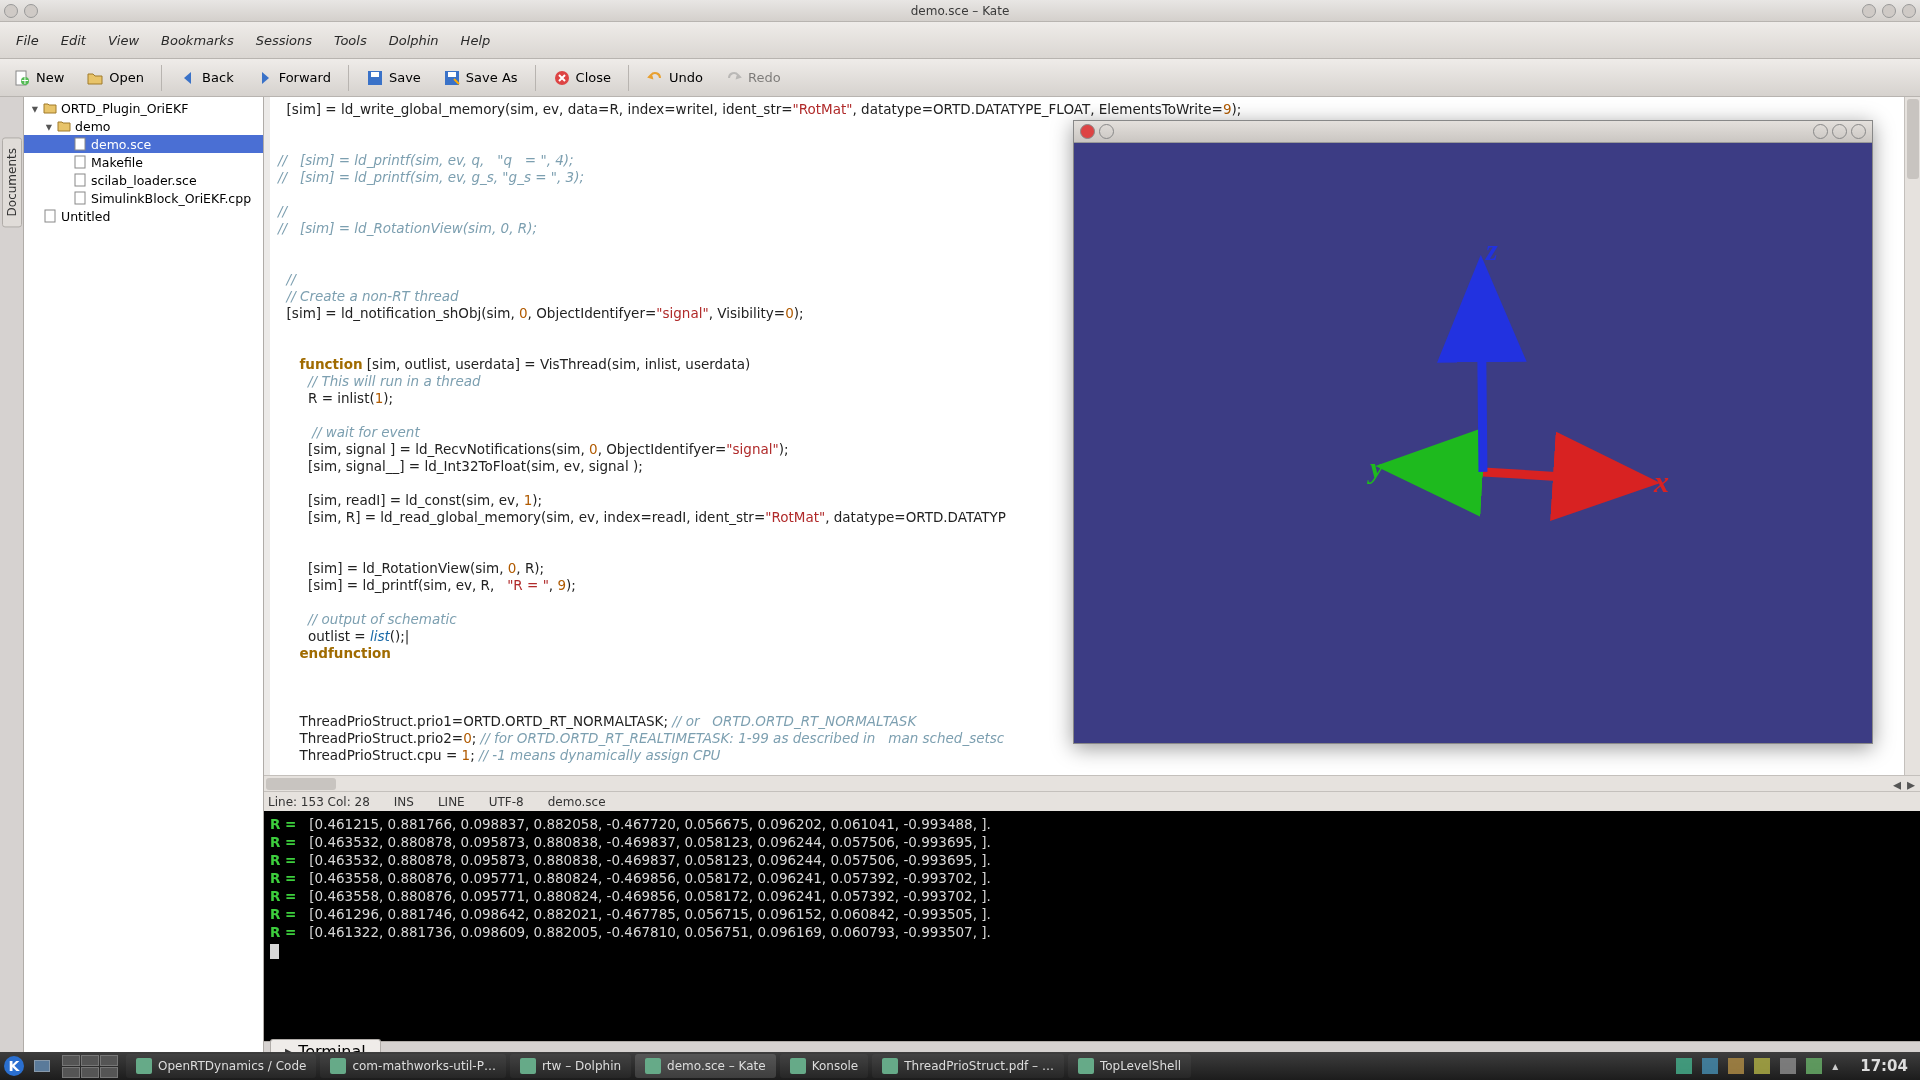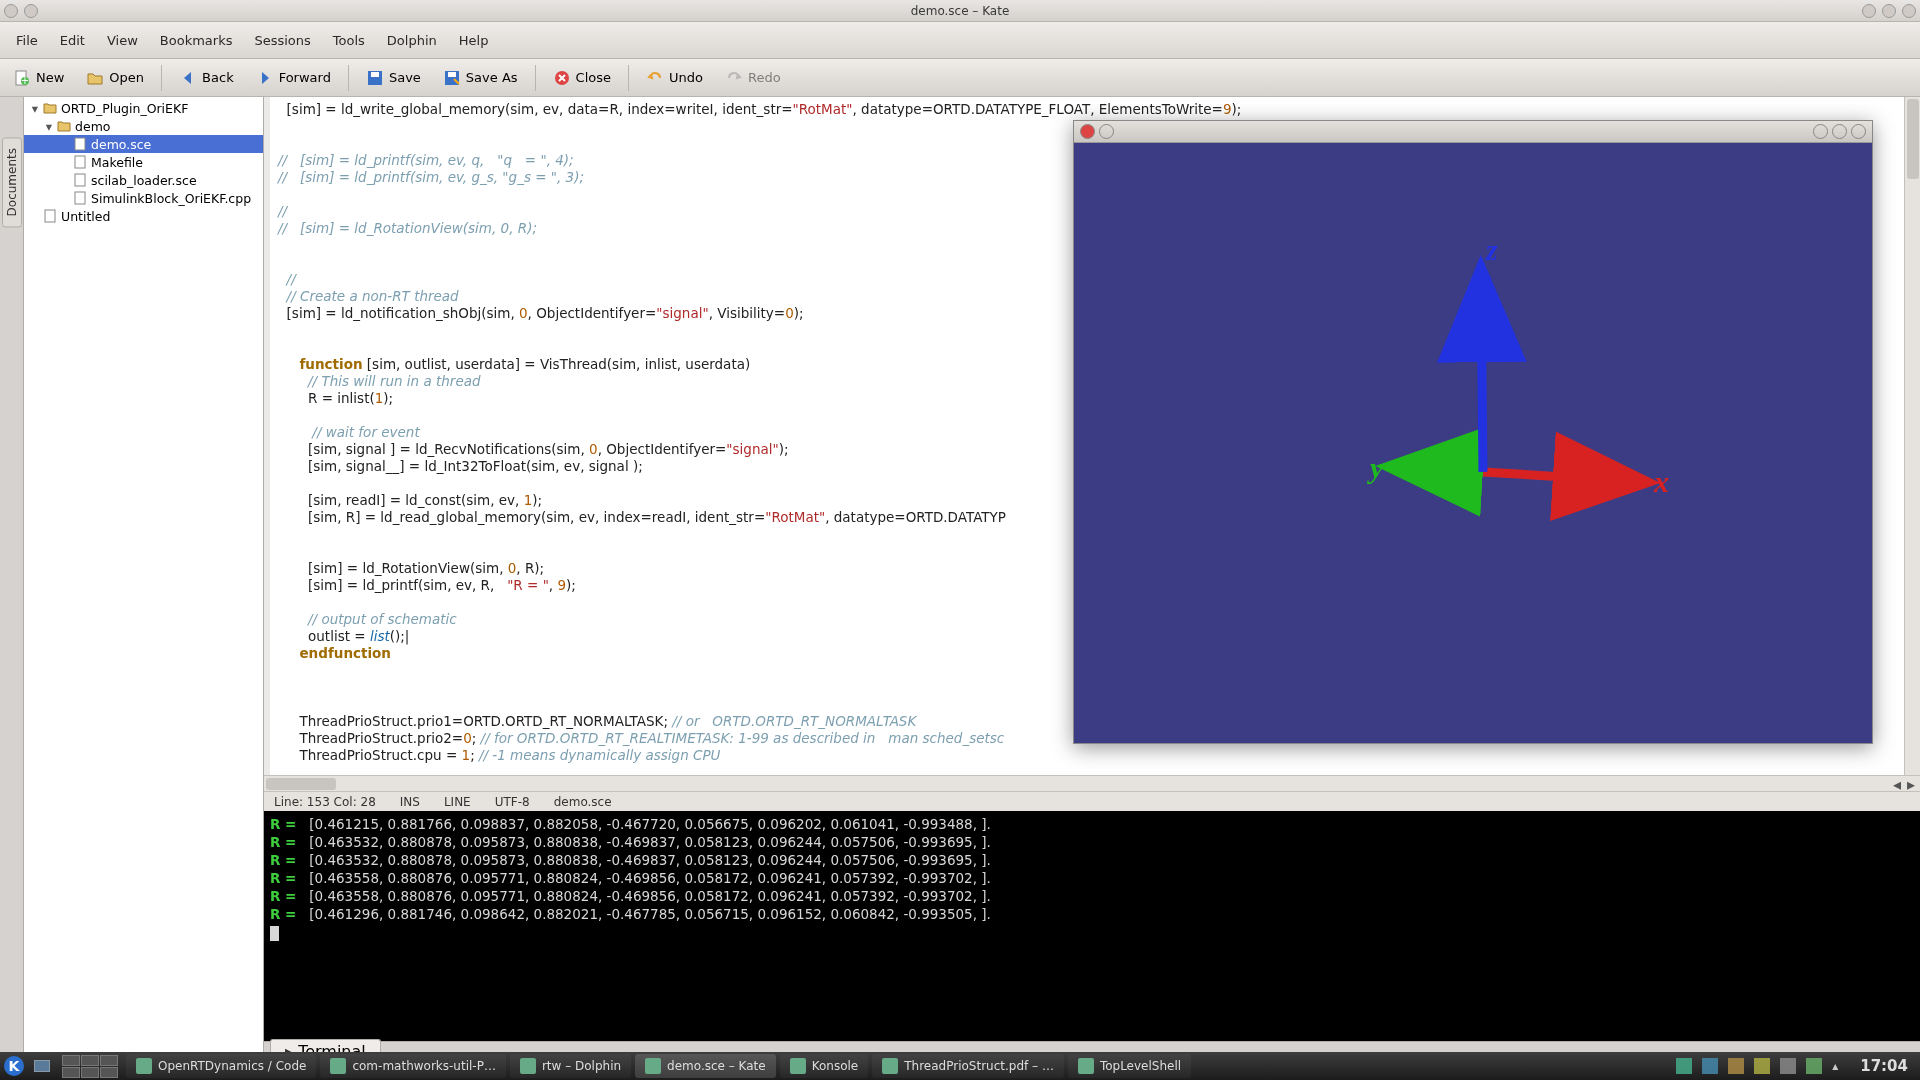--- a/index.html
+++ b/index.html
@@ -5,21 +5,21 @@
 * { margin: 0; padding: 0; box-sizing: border-box; font-family: "DejaVu Sans", sans-serif; }
 html, body { width: 1920px; height: 1080px; overflow: hidden; background: #d6d2d0; }
 
 
 .titlebar { height: 22px; background: linear-gradient(#e8e6e4,#d4d0cc); display:flex; align-items:center; justify-content:center; font-size:12px; color:#3a3a3a; position:relative; border-bottom:1px solid #b8b4b0;}
 .titlebar .wbtn-left { position:absolute; left:4px; display:flex; gap:6px;}
 .titlebar .wbtn-right{ position:absolute; right:4px; display:flex; gap:6px;}
 .wbtn{ width:14px;height:14px;border-radius:7px;background:#cfcac6;border:1px solid #999;}
 
 
-.menubar { height:16px; background:linear-gradient(#efece9,#dad6d2); display:flex; align-items:center; padding:18px 6px; gap:2px; border-bottom:1px solid #b8b4b0; font-size:13px;}
+.menubar { height:16px; background:linear-gradient(#efece9,#dad6d2); display:flex; align-items:center; padding:18px 6px; gap:2px; border-bottom:1px solid #b8b4b0; font-size:13px;font-style:italic;}
 .menubar .mitem{ padding:2px 10px; color:#2a2a2a;}
 
 
 .toolbar{ height:38px; background:linear-gradient(#efece9,#d6d2ce); display:flex; align-items:center; padding:0 4px; gap:4px; border-bottom:1px solid #b8b4b0; font-size:13px;}
 .tbtn{ display:flex; align-items:center; gap:5px; padding:3px 8px; border:1px solid transparent; border-radius:3px;}
 .ticon{ width:18px;height:18px; display:inline-flex; align-items:center; justify-content:center;}
 .disabled{ opacity:0.45;}
 
 
 .mainrow{ display:flex; height: calc(100% - 22px - 26px - 38px - 28px); }
@@ -45,21 +45,21 @@
 .hscroll{ height:16px; background:#e6e2de; border-top:1px solid #c4c0bc; position:relative;}
 .hscroll .thumb{ position:absolute; left:2px; top:2px; height:12px; width:70px; background:#c8c4c0; border-radius:3px;}
 .hscroll .arrow{ position:absolute; top:1px; width:14px; height:14px; display:flex;align-items:center;justify-content:center; color:#555;}
 .hscroll .arrow.l{ left:calc(100% - 30px);} .hscroll .arrow.r{ right:2px;}
 
 .vscroll{ width:16px; background:#e6e2de; border-left:1px solid #c4c0bc; display:flex; flex-direction:column; align-items:center;}
 .vscroll .thumb{ width:12px; height:80px; background:#c8c4c0; border-radius:3px; margin-top:2px;}
 
 .editor-row{ display:flex; flex:1; min-height:0;}
 
-.statusbar{ height:20px; background:#e6e2de; border-top:1px solid #c4c0bc; display:flex; align-items:center; padding:0 10px; font-size:12px; color:#333; gap:24px;}
+.statusbar{ height:20px; background:#e6e2de; border-top:1px solid #c4c0bc; display:flex; align-items:center; padding:0 4px; font-size:12px; color:#333; gap:24px;}
 
 .term-tabs{ height:22px; background:#d6d2d0; border-top:1px solid #b0aca8; display:flex; align-items:flex-end; padding-left:6px;}
 .term-tab{ background:#efece9; border:1px solid #b0aca8; border-bottom:none; padding:2px 14px; font-size:16px; border-radius:3px 3px 0 0;}
 
 .terminal{ height:230px; background:#000; font-family:"DejaVu Sans Mono",monospace; font-size:13.5px; line-height:18px; padding:4px 6px; overflow:hidden;}
 .terminal .tline{ white-space:pre;}
 .t-g{ color:#3dcf3d; font-weight:bold;}
 .t-w{ color:#d8d8d8;}
 .cursor{ display:inline-block; width:9px; height:15px; background:#d8d8d8; vertical-align:middle;}
 
@@ -289,20 +289,21 @@
       <span>UTF-8</span>
       <span>demo.sce</span>
     </div>
     <div class="terminal" id="terminal">
         <div class="tline"><span class="t-g">R =</span><span class="t-w">   [0.461215, 0.881766, 0.098837, 0.882058, -0.467720, 0.056675, 0.096202, 0.061041, -0.993488, ].</span></div>
         <div class="tline"><span class="t-g">R =</span><span class="t-w">   [0.463532, 0.880878, 0.095873, 0.880838, -0.469837, 0.058123, 0.096244, 0.057506, -0.993695, ].</span></div>
         <div class="tline"><span class="t-g">R =</span><span class="t-w">   [0.463532, 0.880878, 0.095873, 0.880838, -0.469837, 0.058123, 0.096244, 0.057506, -0.993695, ].</span></div>
         <div class="tline"><span class="t-g">R =</span><span class="t-w">   [0.463558, 0.880876, 0.095771, 0.880824, -0.469856, 0.058172, 0.096241, 0.057392, -0.993702, ].</span></div>
         <div class="tline"><span class="t-g">R =</span><span class="t-w">   [0.463558, 0.880876, 0.095771, 0.880824, -0.469856, 0.058172, 0.096241, 0.057392, -0.993702, ].</span></div>
         <div class="tline"><span class="t-g">R =</span><span class="t-w">   [0.461296, 0.881746, 0.098642, 0.882021, -0.467785, 0.056715, 0.096152, 0.060842, -0.993505, ].</span></div>
+        <div class="tline"><span class="t-g">R =</span><span class="t-w">   [0.461322, 0.881736, 0.098609, 0.882005, -0.467810, 0.056751, 0.096169, 0.060793, -0.993507, ].</span></div>
         <div class="tline"><span class="cursor"></span></div>
       </div>
     <div class="term-tabs">
       <div class="term-tab">
         <span style="color:#333">▸ </span><span>Terminal</span>
       </div>
     </div>
   </div>
 </div>
 

